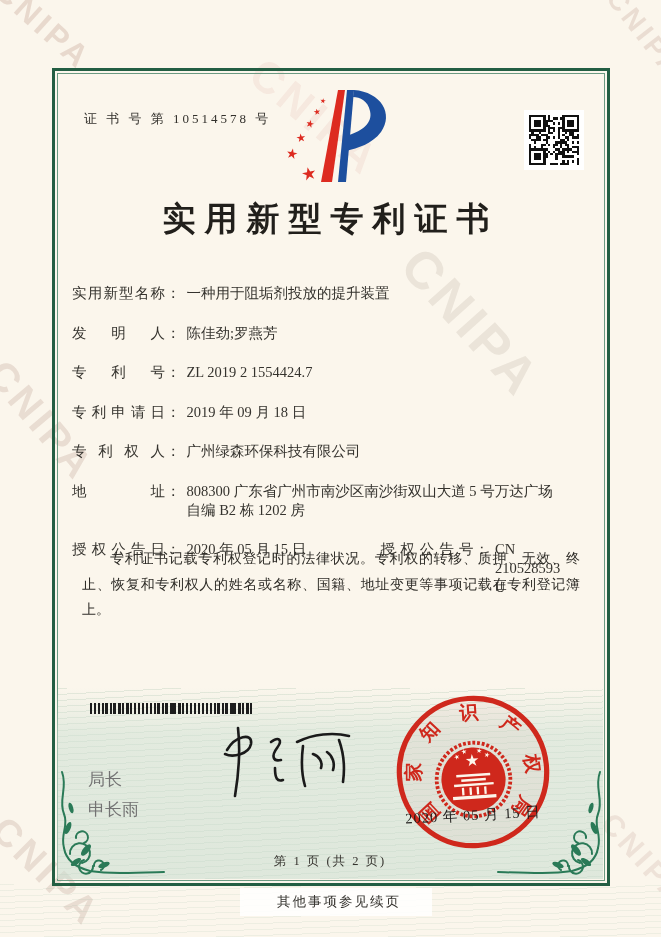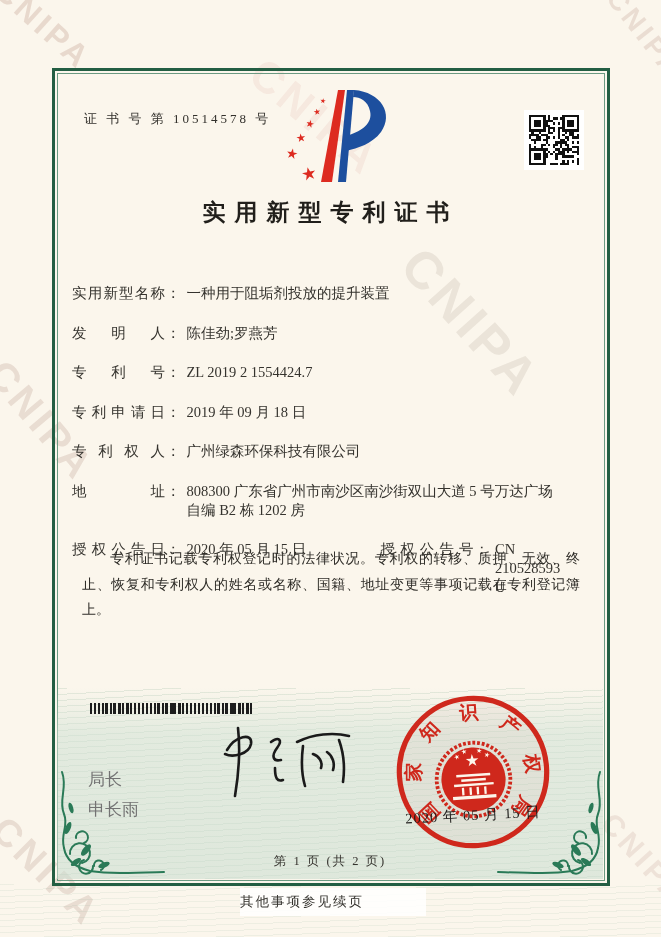--- a/index.html
+++ b/index.html
@@ -50,21 +50,21 @@
     position:absolute;left:84px;top:110px;z-index:3;
     font-size:13px;letter-spacing:3px;color:#33312c;
   }
   .logo{position:absolute;left:278px;top:84px;z-index:2;}
   .qr-box{
     position:absolute;left:524px;top:110px;z-index:3;background:#fff;padding:5px;
   }
   .qr-box svg{display:block;width:50px;height:50px;}
   .title{
     position:absolute;left:0;top:197px;width:661px;z-index:3;
-    text-align:center;font-size:23px;font-weight:700;letter-spacing:9px;color:#211f1b;
+    text-align:center;font-size:33px;font-weight:700;letter-spacing:9px;color:#211f1b;
   }
   .fields{
     position:absolute;left:72px;top:284px;width:490px;z-index:3;
     font-size:14.5px;color:#35332e;
   }
   .frow{margin-bottom:20.5px;display:flex;align-items:flex-start;}
   .lbl{
     display:inline-block;width:94px;flex:0 0 94px;
     text-align:justify;text-align-last:justify;letter-spacing:1px;
   }
@@ -101,22 +101,22 @@
   .corner{position:absolute;z-index:2;}
   .corner-bl{left:56px;top:770px;}
   .corner-br{left:494px;top:770px;transform:scaleX(-1);}
 
   .page-info{
     position:absolute;left:57px;top:853px;width:546px;z-index:3;
     text-align:center;font-size:12.5px;letter-spacing:2px;color:#35332e;
   }
   .continuation{
     position:absolute;left:240px;top:888px;width:186px;height:28px;z-index:3;
-    background:rgba(255,255,255,.85);text-align:left;line-height:28px;
-    font-size:13.5px;letter-spacing:2px;color:#35332e;
+    background:rgba(255,255,255,.85);text-align:center;line-height:28px;
+    font-size:13.5px;letter-spacing:2px;color:#35332e;padding-left:6px;
   }
 </style>
 </head>
 <body>
 
 <div class="page">
 
   <span class="wm wm1">CNIPA</span>
   <span class="wm wm2">CNIPA</span>
   <span class="wm wm3">CNIPA</span>

